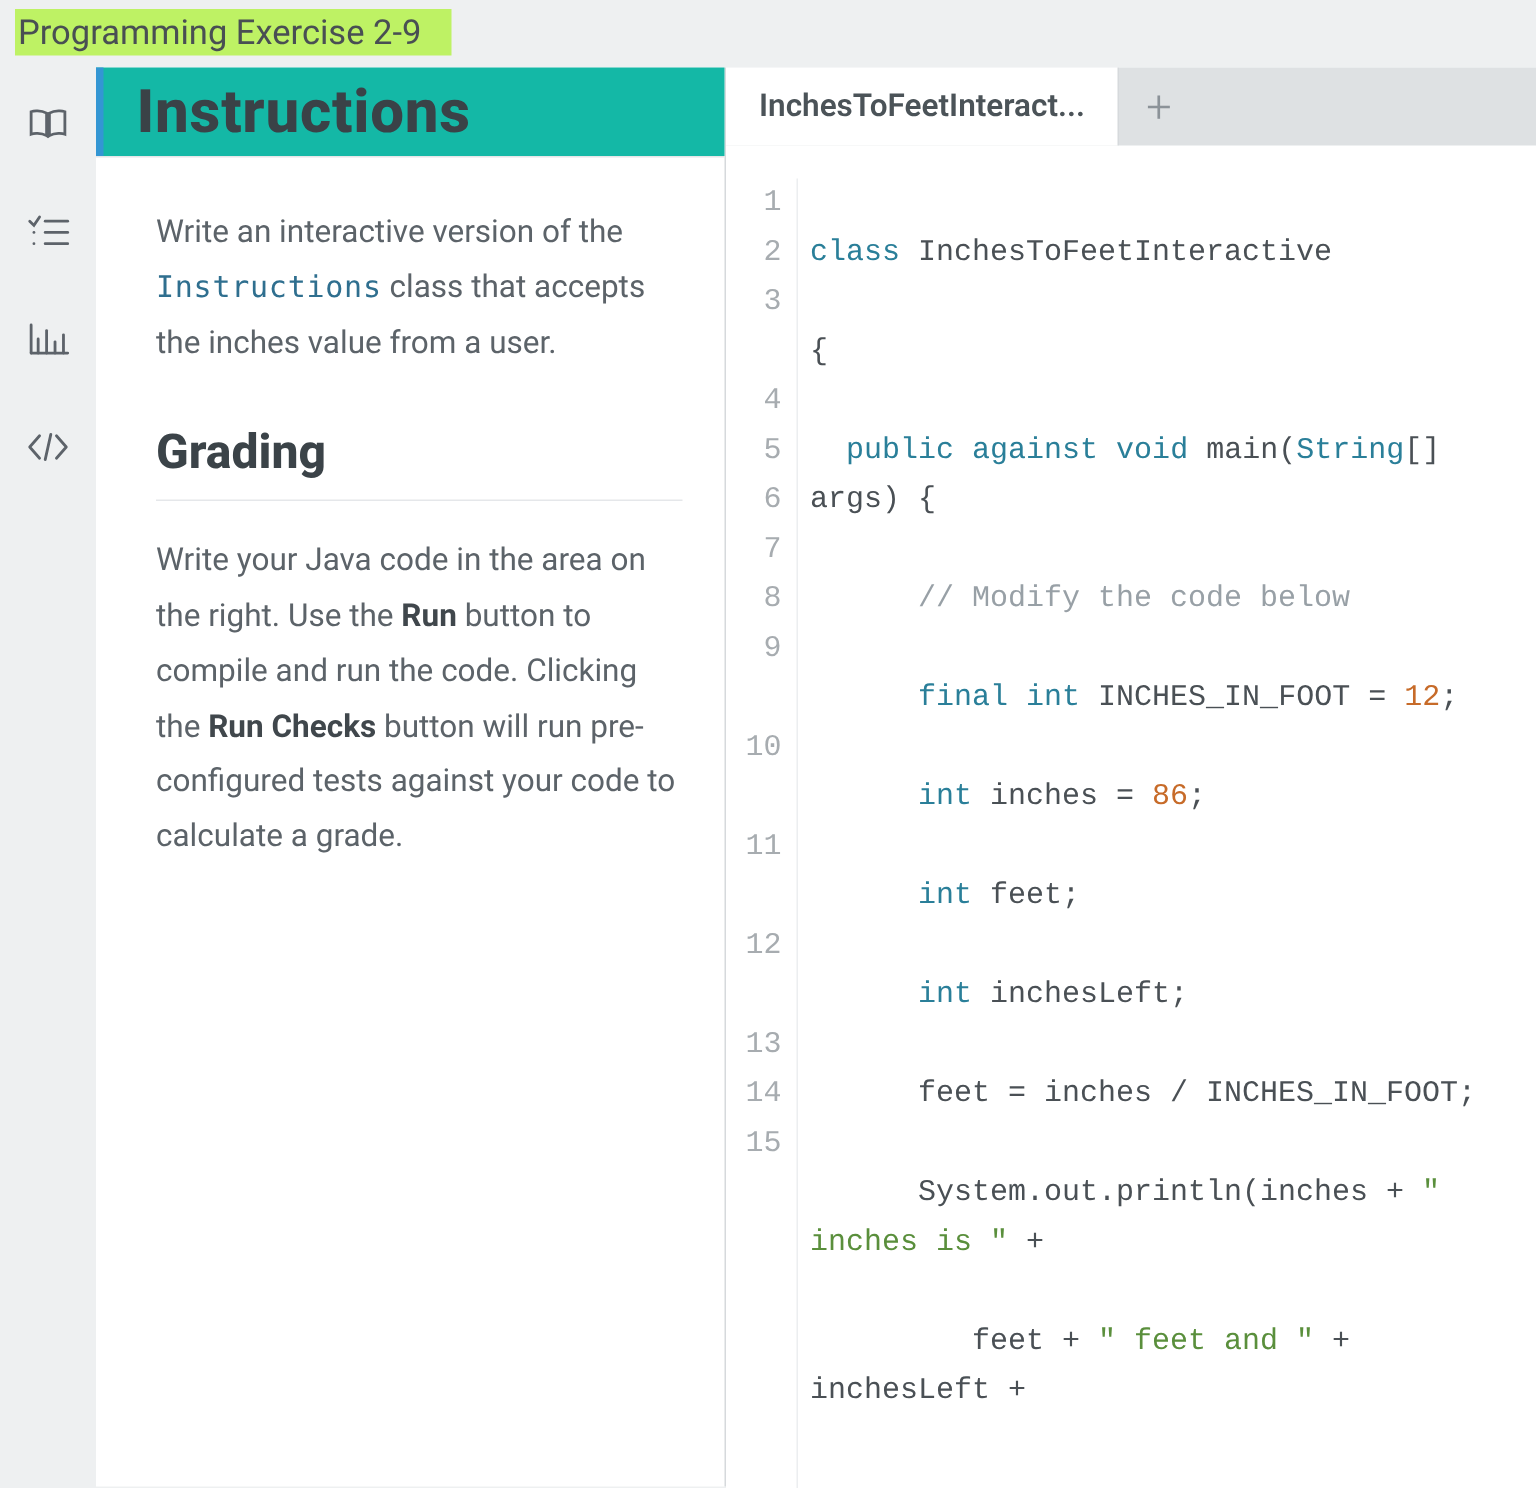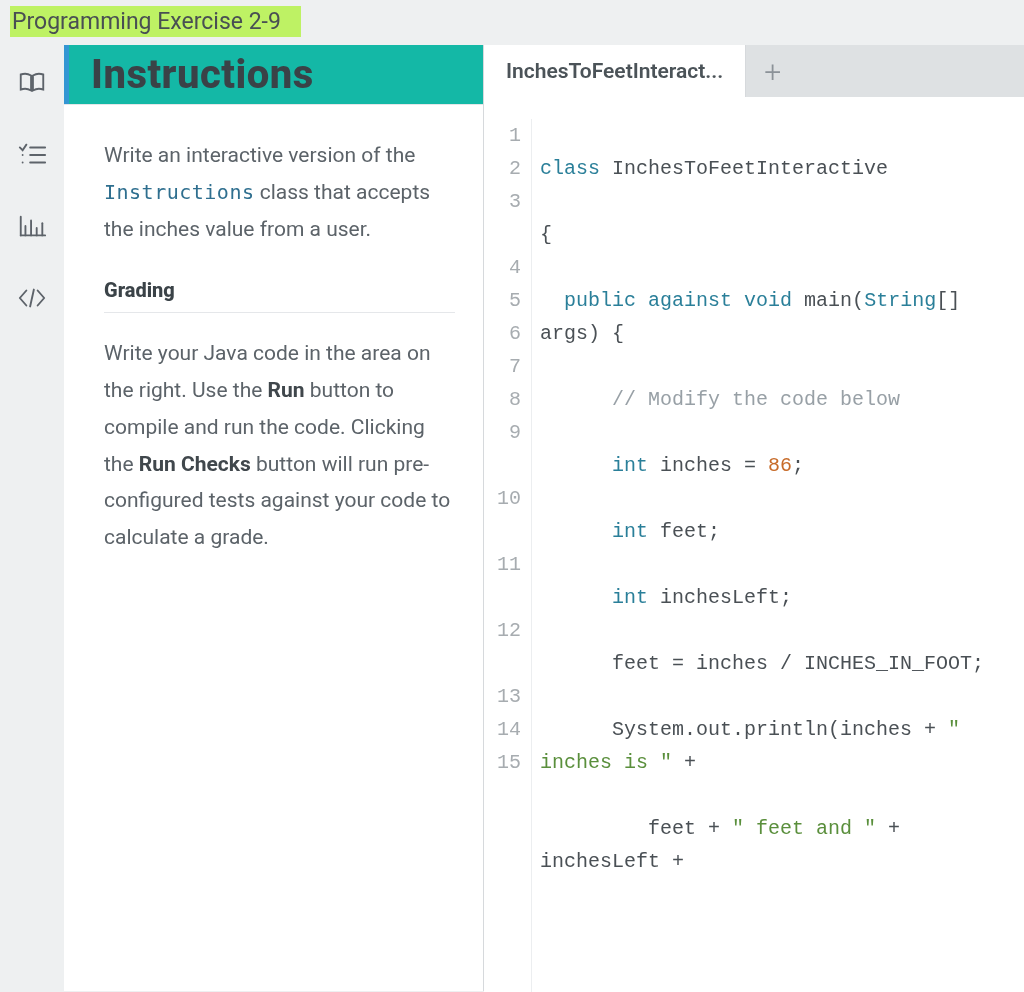--- a/index.html
+++ b/index.html
@@ -73,21 +73,21 @@
       margin: 0;
     }
     .instructions-body {
       padding: 32px 28px 20px 40px;
       font-size: 21px;
       line-height: 1.75;
       color: #5c6369;
     }
     .instructions-body p { margin-bottom: 26px; }
     .instructions-body h2 {
-      font-size: 20px;
+      font-size: 32px;
       font-weight: 800;
       color: #3b4348;
       margin: 14px 0 4px 0;
     }
     .instructions-body hr {
       border: none;
       border-top: 1px solid #e5e7ea;
       margin-bottom: 22px;
     }
     .code-token {
@@ -258,20 +258,21 @@
           <div></div>
           <div>13</div>
           <div>14</div>
           <div>15</div>
         </div>
       <div class="code-lines">
 <div class="line"><span class="kw">class</span><span class="cls"> InchesToFeetInteractive</span></div>
 <div class="line"><span>{</span></div>
 <div class="line"><span>  </span><span class="kw">public</span><span> </span><span class="kw">against</span><span> </span><span class="kw">void</span><span> </span><span>main(</span><span class="typ">String</span><span>[] args) {</span></div>
 <div class="line"><span>      </span><span class="cmt">// Modify the code below</span></div>
+<div class="line"><span>      </span><span class="kw">final</span><span> </span><span class="typ">int</span><span> INCHES_IN_FOOT = </span><span class="num">12</span><span>;</span></div>
 <div class="line"><span>      </span><span class="typ">int</span><span> inches = </span><span class="num">86</span><span>;</span></div>
 <div class="line"><span>      </span><span class="typ">int</span><span> feet;</span></div>
 <div class="line"><span>      </span><span class="typ">int</span><span> inchesLeft;</span></div>
 <div class="line"><span>      feet = inches / INCHES_IN_FOOT;</span></div>
 <div class="line"><span>      System.out.println(inches + </span><span class="str">" inches is "</span><span> +</span></div>
 <div class="line"><span>         feet + </span><span class="str">" feet and "</span><span> + inchesLeft + </span></div>
 
 
 
       </div>

